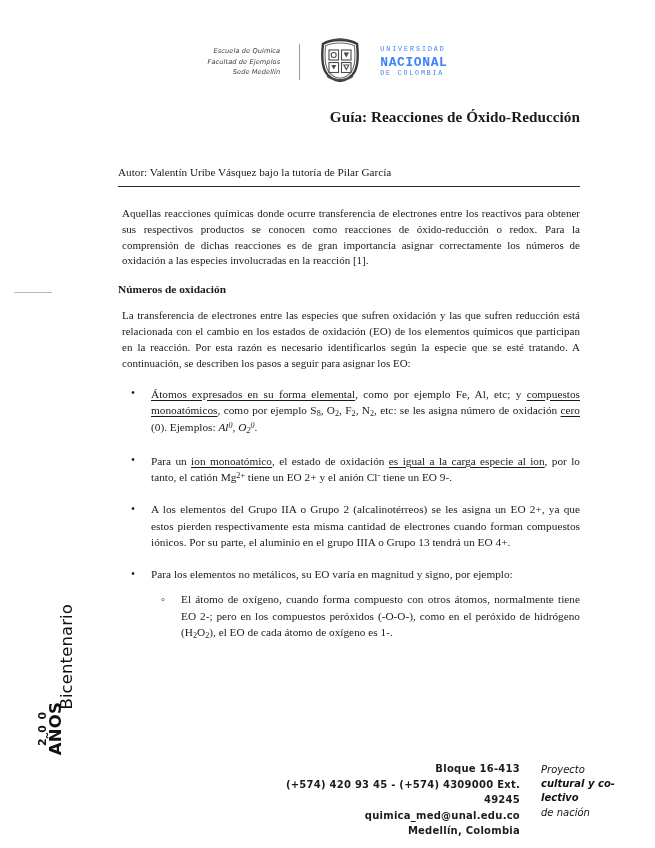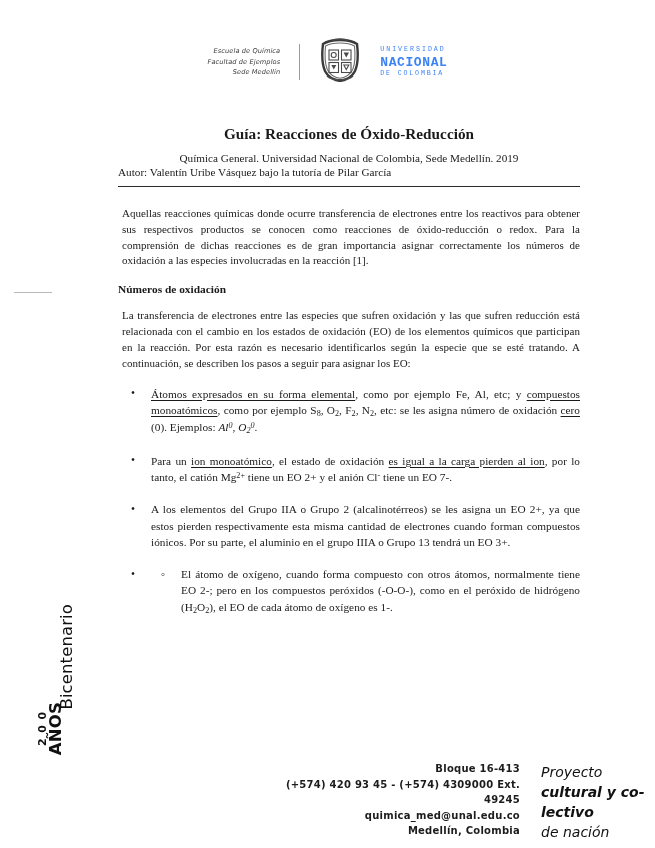--- a/index.html
+++ b/index.html
@@ -75,23 +75,23 @@
   .unal-words .w3 {
     font-size: 6.6px;
     letter-spacing: 1.85px;
     display: block;
   }
 
   
   .title-block {
     position: absolute;
     left: 118px;
-    top: 125px;
+    top: 108px;
     width: 462px;
-    text-align: center;
+    text-align: right;
   }
   .doc-title {
     font-size: 15.2px;
     font-weight: bold;
     letter-spacing: .05px;
     margin: 0;
   }
   .doc-subtitle {
     font-size: 11.2px;
     margin: 9px 0 0 0;
@@ -249,21 +249,21 @@
     color: #1c1c1c;
     letter-spacing: .25px;
   }
   .footer-slogan {
     position: absolute;
     left: 541px;
     top: 763px;
     width: 104px;
     font-family: "DejaVu Sans", sans-serif;
     font-style: italic;
-    font-size: 14px;
+    font-size: 10px;
     line-height: 1.42;
     color: #111;
   }
   .footer-slogan .strong { font-weight: bold; }
 </style>
 </head>
 <body>
 
 <div class="page">
 
@@ -297,21 +297,20 @@
       <div class="unal-words">
         <span class="w1">UNIVERSIDAD</span>
         <span class="w2">NACIONAL</span>
         <span class="w3">DE COLOMBIA</span>
       </div>
     </div>
   </div>
 
   <div class="title-block">
     <h1 class="doc-title">Guía: Reacciones de Óxido-Reducción</h1>
-    <p class="doc-subtitle">Química General. Universidad Nacional de Colombia, Sede Medellín. 2019</p>
   </div>
 
   <div class="author-line">Autor: Valentín Uribe Vásquez bajo la tutoría de Pilar García</div>
   <div class="rule"></div>
   <div class="margin-tick"></div>
 
   <div class="content">
 
     <p class="body-par">Aquellas reacciones químicas donde ocurre transferencia de electrones entre los reactivos para obtener sus respectivos productos se conocen como reacciones de óxido-reducción o redox. Para la comprensión de dichas reacciones es de gran importancia asignar correctamente los números de oxidación a las especies involucradas en la reacción [1].</p>
 
@@ -319,27 +318,28 @@
 
     <p class="body-par">La transferencia de electrones entre las especies que sufren oxidación y las que sufren reducción está relacionada con el cambio en los estados de oxidación (EO) de los elementos químicos que participan en la reacción. Por esta razón es necesario identificarlos según la especie que se esté tratando. A continuación, se describen los pasos a seguir para asignar los EO:</p>
 
     <ul class="steps">
 
       <li>
         <u class="u">Átomos expresados en su forma elemental</u><span>, como por ejemplo Fe, Al, etc; y </span><u class="u">compuestos monoatómicos</u><span>, como por ejemplo S</span><sub>8</sub><span>, O</span><sub>2</sub><span>, F</span><sub>2</sub><span>, N</span><sub>2</sub><span>, etc: se les asigna número de oxidación </span><u class="u">cero</u><span> (0). Ejemplos: </span><i class="formula"><span>Al</span><sup>0</sup></i><span>, </span><i class="formula"><span>O</span><sub>2</sub><sup>0</sup></i><span>.</span>
       </li>
 
       <li>
-        <span>Para un </span><u class="u">ion monoatómico</u><span>, el estado de oxidación </span><u class="u">es igual a la carga pierden al ion</u><span>, por lo tanto, el catión Mg</span><sup>2+</sup><span> tiene un EO 2+ y el anión Cl</span><sup>-</sup><span> tiene un EO 7-.</span>
+        <span>Para un </span><u class="u">ion monoatómico</u><span>, el estado de oxidación </span><u class="u">es igual a la carga especie al ion</u><span>, por lo tanto, el catión Mg</span><sup>2+</sup><span> tiene un EO 2+ y el anión Cl</span><sup>-</sup><span> tiene un EO 9-.</span>
       </li>
 
 
-      <li>A los elementos del Grupo IIA o Grupo 2 (alcalinotérreos) se les asigna un EO 2+, ya que estos pierden respectivamente esta misma cantidad de electrones cuando forman compuestos iónicos. Por su parte, el aluminio en el grupo IIIA o Grupo 13 tendrá un EO 3+.</li>
+      <li>A los elementos del Grupo IIA o Grupo 2 (alcalinotérreos) se les asigna un EO 2+, ya que estos pierden respectivamente esta misma cantidad de electrones cuando forman compuestos iónicos. Por su parte, el aluminio en el grupo IIIA o Grupo 13 tendrá un EO 4+.</li>
 
       <li>
+        <span>Para los elementos no metálicos, su EO varía en magnitud y signo, por ejemplo:</span>
         <ul class="substeps">
           <li>
             <span>El átomo de oxígeno, cuando forma compuesto con otros átomos, normalmente tiene EO 2-; pero en los compuestos peróxidos (-O-O-), como en el peróxido de hidrógeno (H</span><sub>2</sub><span>O</span><sub>2</sub><span>), el EO de cada átomo de oxígeno es 1-.</span>
           </li>
         </ul>
       </li>
 
     </ul>
   </div>
 

